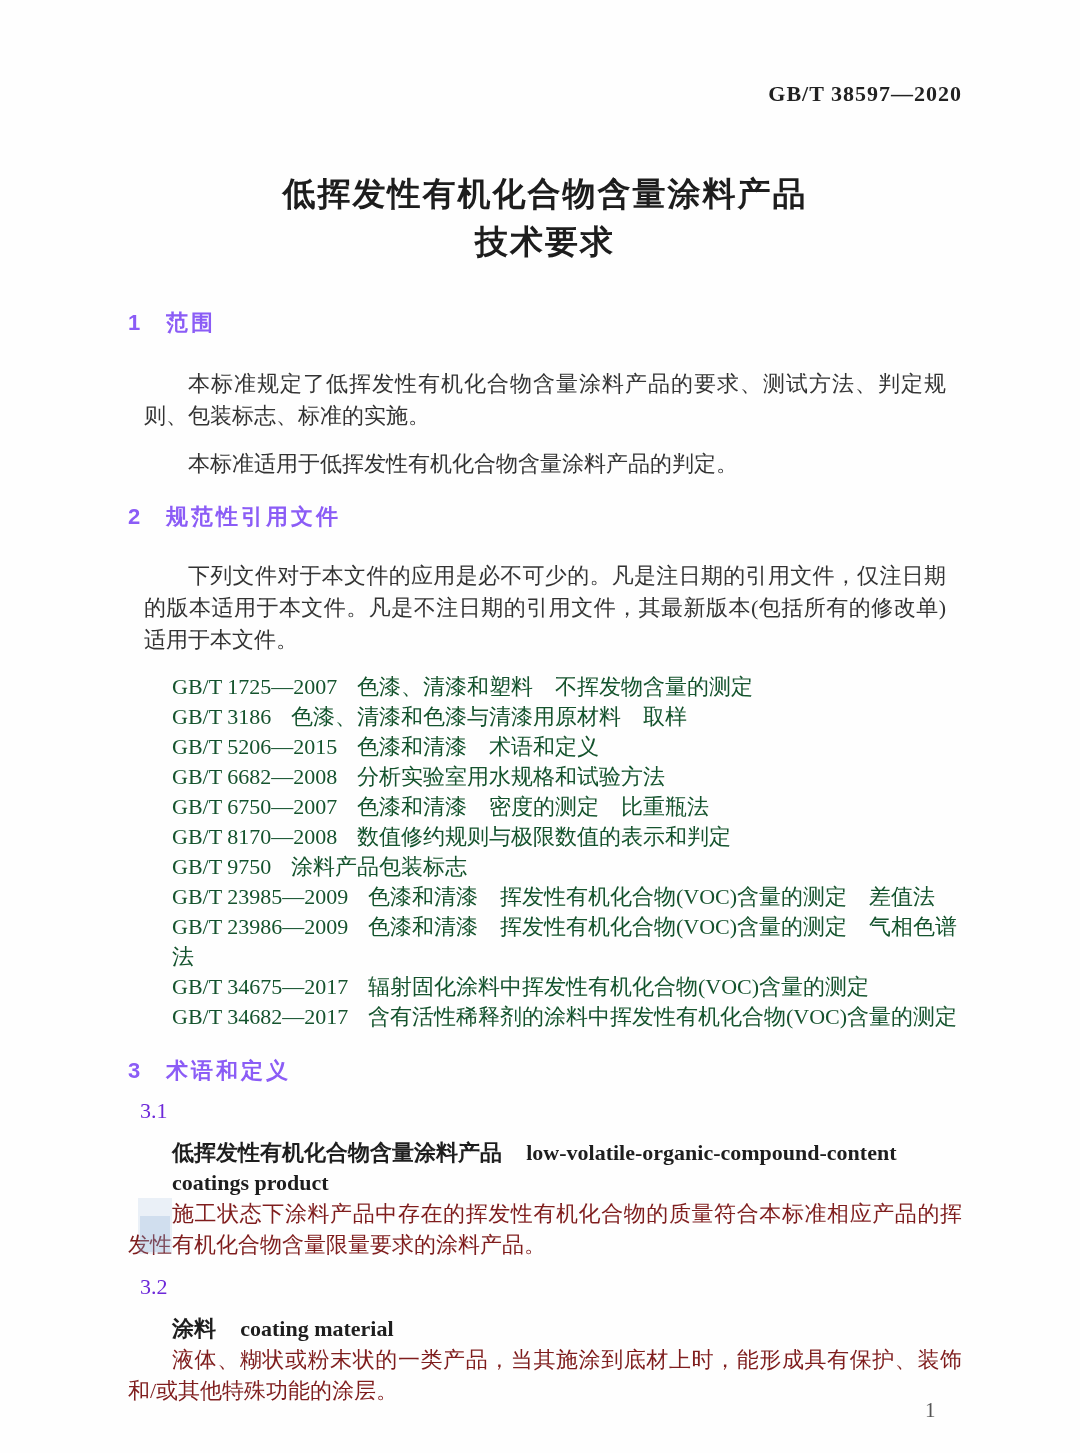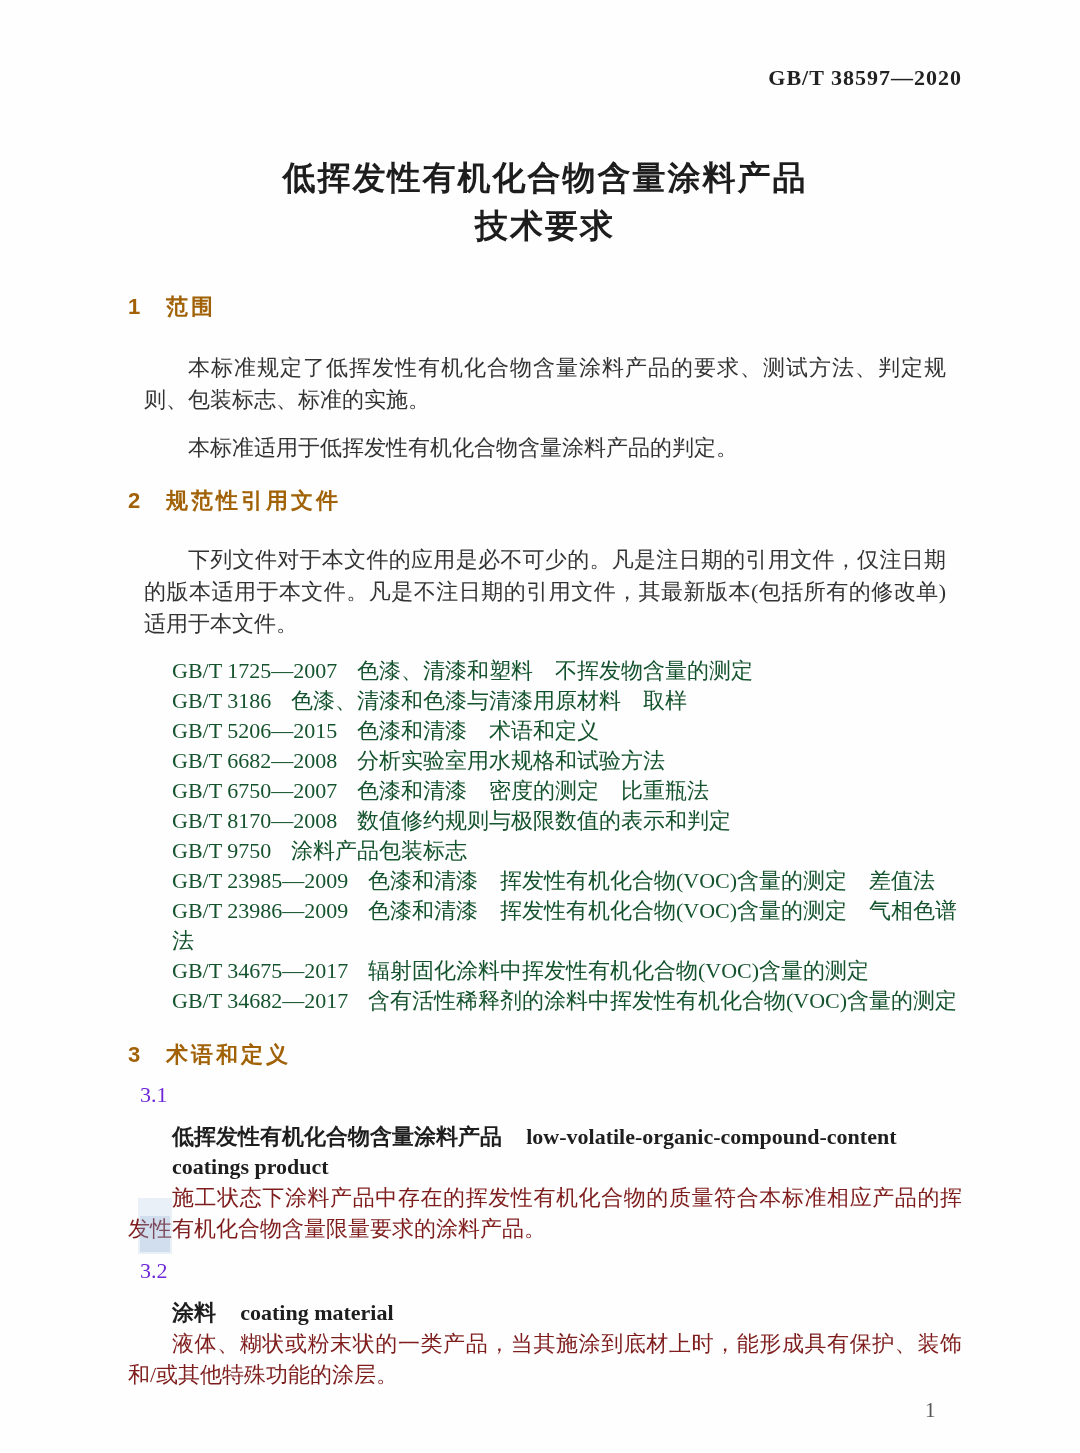--- a/index.html
+++ b/index.html
@@ -6,42 +6,42 @@
   .page{
     position:relative;
     width:1080px;height:1453px;
     background:#fefefe;
     font-family:"Liberation Serif","DejaVu Serif",serif;
     color:#333333;
     overflow:hidden;
   }
   .content{padding:0 118px 0 128px;}
   .std-code{
-    padding-top:64px;
+    padding-top:80px;
     text-align:right;
     font-family:"Liberation Serif","DejaVu Serif",serif;
     font-weight:bold;
     font-size:22px;line-height:28px;
     letter-spacing:1px;
     color:#222222;
   }
   .doc-title{
     margin-top:62px;
     text-align:center;
     font-family:"Liberation Sans","DejaVu Sans",sans-serif;
     font-weight:bold;
     font-size:33px;line-height:48px;
     color:#1d1d1d;
     letter-spacing:2px;
   }
   .sec-heading{
     font-family:"Liberation Sans","DejaVu Sans",sans-serif;
     font-weight:bold;
     font-size:22px;line-height:26px;
-    color:#a16207;
+    color:#8b5cf6;
     margin:0;
   }
   .sec-heading .num{display:inline-block;min-width:18px;}
   .sec-heading .lbl{margin-left:20px;letter-spacing:3px;}
   .h1-space{margin-top:44px;}
   .h2-space{margin-top:24px;}
   .h3-space{margin-top:26px;}
   .body-p{
     margin:16px;
     font-size:22px;line-height:32px;

